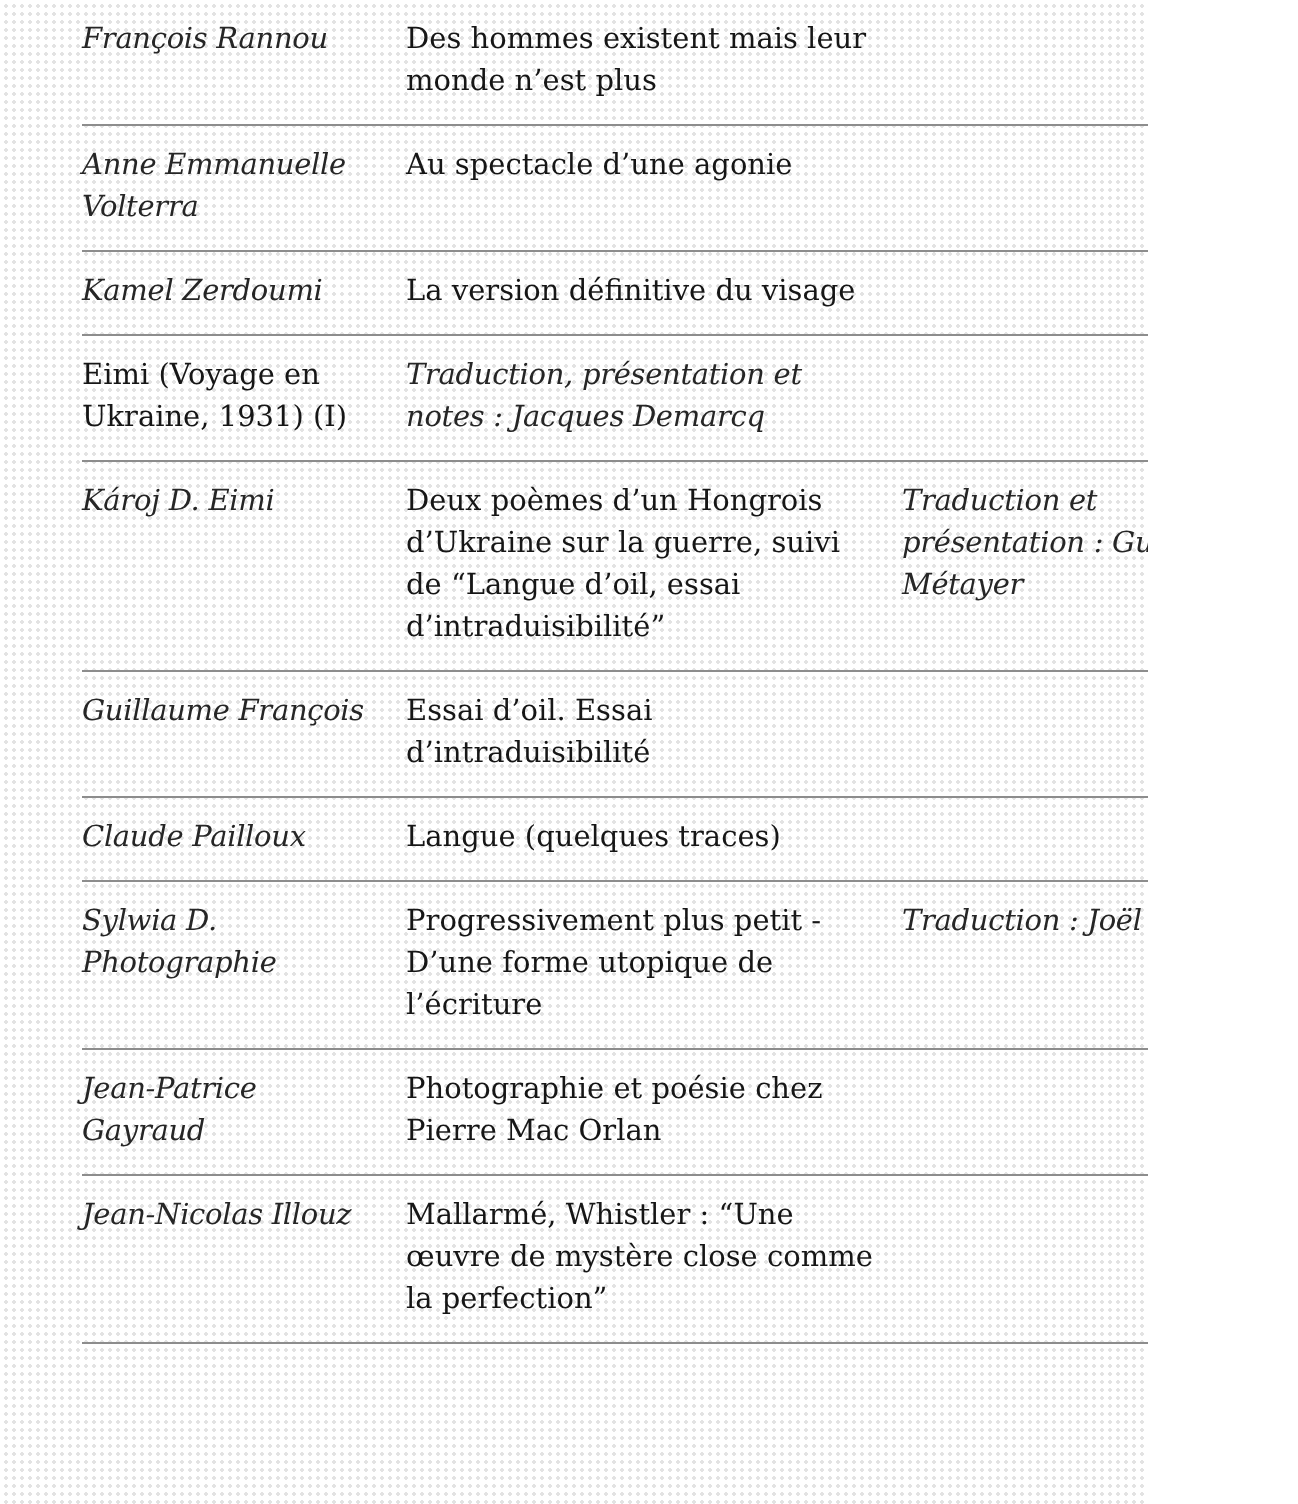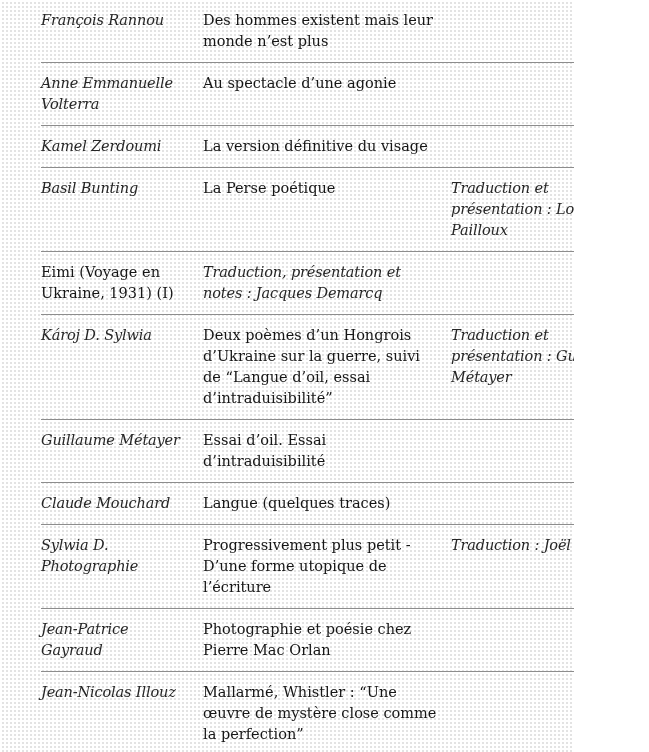--- a/index.html
+++ b/index.html
@@ -88,68 +88,57 @@
       <span>Kamel Zerdoumi</span>
     </div>
     <div class="cell title">
       <span class="title-link">La version définitive du visage</span>
     </div>
     <div class="cell note">
       <span></span>
     </div>
   </div>
 
-  <div class="row">
-    <div class="cell author">
-      <span>Basil Bunting</span>
-    </div>
-    <div class="cell title">
-      <span class="title-link">La Perse poétique</span>
-    </div>
-    <div class="cell note">
-      <span>Traduction et présentation&nbsp;: Louis Pailloux</span>
-    </div>
-  </div>
 
   <div class="row">
     <div class="cell title">
       <span class="title-link">Eimi (Voyage en Ukraine, 1931) (I)</span>
     </div>
     <div class="cell note">
       <span>Traduction, présentation et notes&nbsp;: Jacques Demarcq</span>
     </div>
   </div>
 
   <div class="row">
     <div class="cell author">
-      <span>Károj D. Sylwia</span>
+      <span>Károj D. Eimi</span>
     </div>
     <div class="cell title">
       <span class="title-link">Deux poèmes d’un Hongrois d’Ukraine sur la guerre, suivi de “Langue d’oil, essai d’intraduisibilité”</span>
     </div>
     <div class="cell note">
       <span>Traduction et présentation&nbsp;: Guillaume Métayer</span>
     </div>
   </div>
 
   <div class="row">
     <div class="cell author">
-      <span>Guillaume Métayer</span>
+      <span>Guillaume François</span>
     </div>
     <div class="cell title">
       <span class="title-link">Essai d’oil. Essai d’intraduisibilité</span>
     </div>
     <div class="cell note">
       <span></span>
     </div>
   </div>
 
   <div class="row">
     <div class="cell author">
-      <span>Claude Mouchard</span>
+      <span>Claude Pailloux</span>
     </div>
     <div class="cell title">
       <span class="title-link">Langue (quelques traces)</span>
     </div>
     <div class="cell note">
       <span></span>
     </div>
   </div>
 
   <div class="row">

